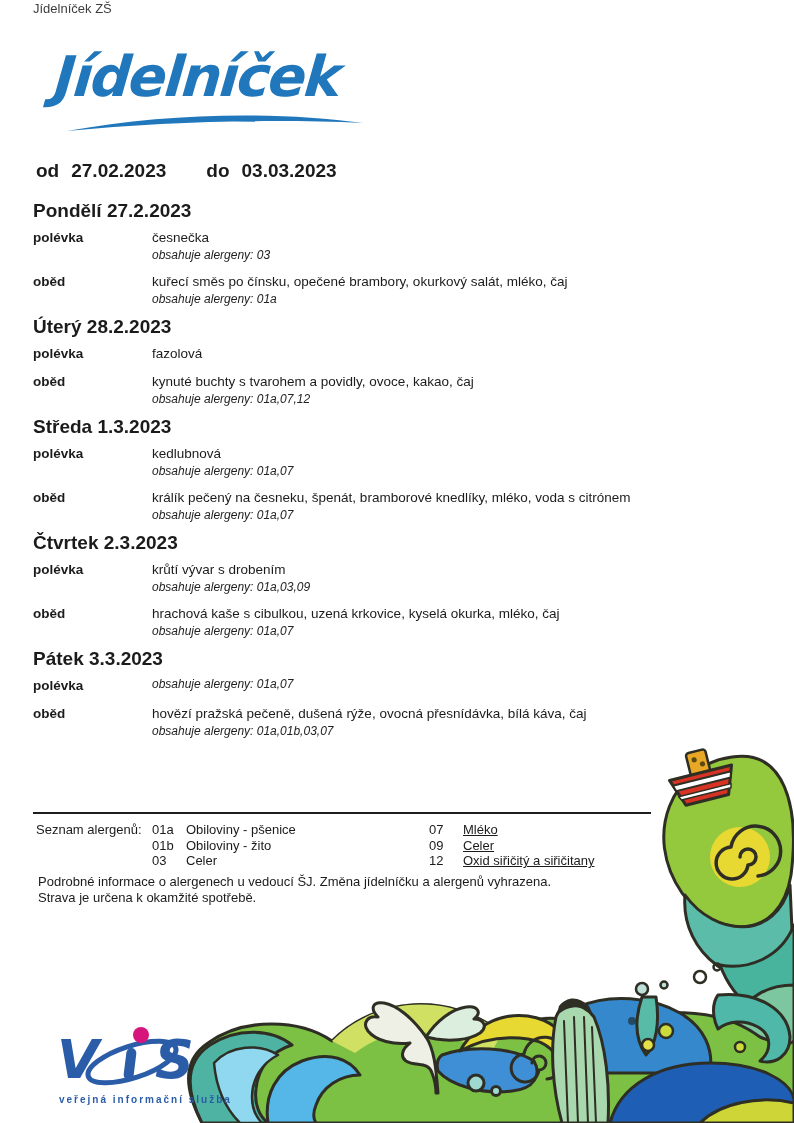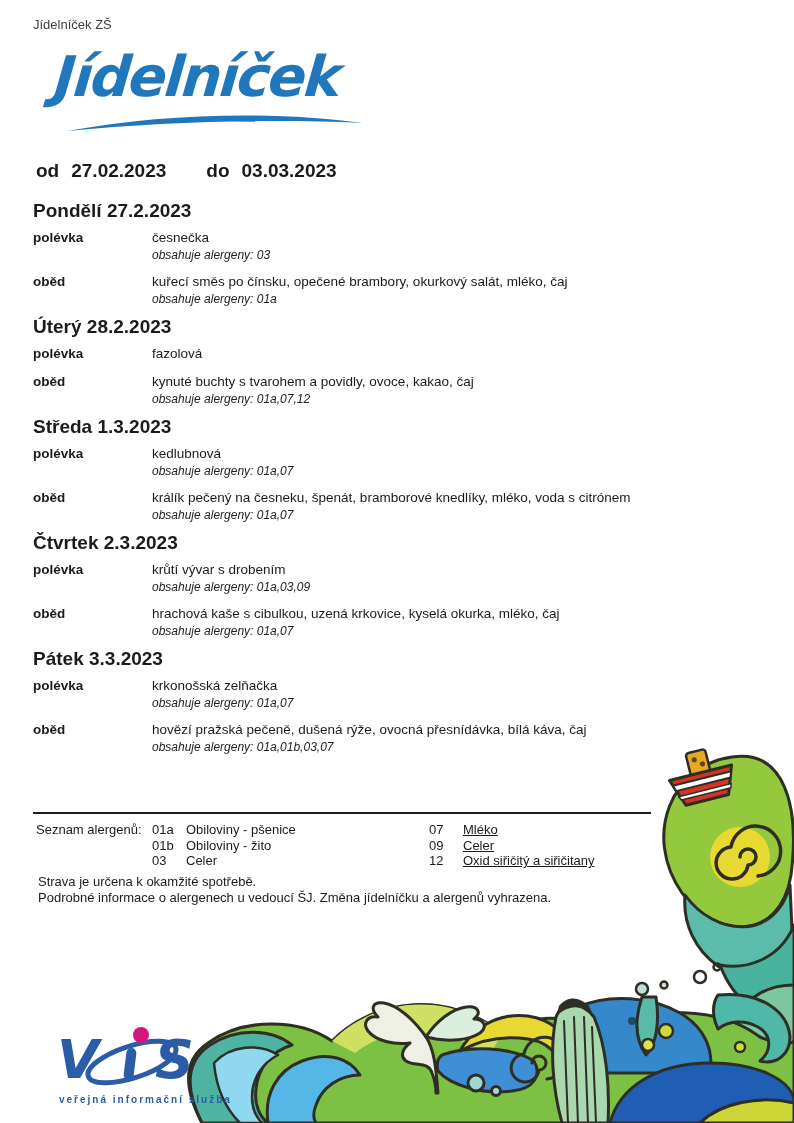--- a/index.html
+++ b/index.html
@@ -1,20 +1,20 @@
 <!DOCTYPE html>
 <html lang="cs"><head>
 <meta charset="utf-8">
 <style>
   html,body{margin:0;padding:0;background:#ffffff;}
   .page{
     position:relative;width:794px;height:1123px;background:#ffffff;overflow:hidden;
     font-family:"Liberation Sans",sans-serif;color:#1b1b1b;
   }
-  .header-label{position:absolute;left:33px;top:17px;font-size:13px;color:#3d3d3d;z-index:3;}
+  .header-label{position:absolute;left:33px;top:1px;font-size:13px;color:#3d3d3d;z-index:3;}
   .logo{position:absolute;left:55px;top:38px;width:330px;z-index:2;}
   .logo-text{
     font-family:"DejaVu Sans",sans-serif;font-weight:bold;font-style:italic;
     font-size:56px;letter-spacing:-2px;transform:skewX(-5deg);line-height:1.4;
   }
   .logo-swoosh{display:block;margin:-4px 0 0 10px;}
   .date-range{position:absolute;left:36px;top:160px;font-size:19px;font-weight:bold;z-index:3;}
   .date-range .lbl{margin-right:12px;}
   .date-range .val{margin-right:40px;}
   .menu{position:absolute;left:33px;top:197px;width:732px;z-index:3;}
@@ -124,21 +124,20 @@
             <div class="dish">hrachová kaše s cibulkou, uzená krkovice, kyselá okurka, mléko, čaj</div>
             <div class="allergens">obsahuje alergeny: 01a,07</div>
           </div>
         </div>
       </div>
       <div class="day">
         <div class="day-title">Pátek 3.3.2023</div>
         <div class="course">
           <div class="course-label">polévka</div>
           <div class="course-body">
-            <div class="dish">krkonošská zelňačka</div>
             <div class="allergens">obsahuje alergeny: 01a,07</div>
           </div>
         </div>
         <div class="course">
           <div class="course-label">oběd</div>
           <div class="course-body">
             <div class="dish">hovězí pražská pečeně, dušená rýže, ovocná přesnídávka, bílá káva, čaj</div>
             <div class="allergens">obsahuje alergeny: 01a,01b,03,07</div>
           </div>
         </div>
@@ -155,22 +154,22 @@
         <div class="al-row"><span class="al-code">03</span><span>Celer</span></div>
       </div>
     <div class="al-col al-col-2" id="al-col-1">
         <div class="al-row"><span class="al-code">07</span><span>Mléko</span></div>
         <div class="al-row"><span class="al-code">09</span><span>Celer</span></div>
         <div class="al-row"><span class="al-code">12</span><span>Oxid siřičitý a siřičitany</span></div>
       </div>
   </div>
 
   <div class="notes">
+    <div>Podrobné informace o alergenech u vedoucí ŠJ. Změna jídelníčku a alergenů vyhrazena.</div>
     <div>Strava je určena k okamžité spotřebě.</div>
-    <div>Podrobné informace o alergenech u vedoucí ŠJ. Změna jídelníčku a alergenů vyhrazena.</div>
   </div>
 
   <div class="vis-logo">
     <svg width="160" height="62" viewBox="0 0 160 62">
       <g font-family="DejaVu Sans, sans-serif" font-weight="bold" font-style="italic" fill="#2b5ca8">
         <text x="0" y="52" font-size="54">V</text>
         <text x="98" y="52" font-size="54">S</text>
       </g>
       <rect x="68" y="22" width="10" height="32" rx="5" fill="#2b5ca8" transform="rotate(7 73 38)"></rect>
       <ellipse cx="75" cy="36" rx="46" ry="16" fill="none" stroke="#2b5ca8" stroke-width="5" transform="rotate(-18 75 36)"></ellipse>

